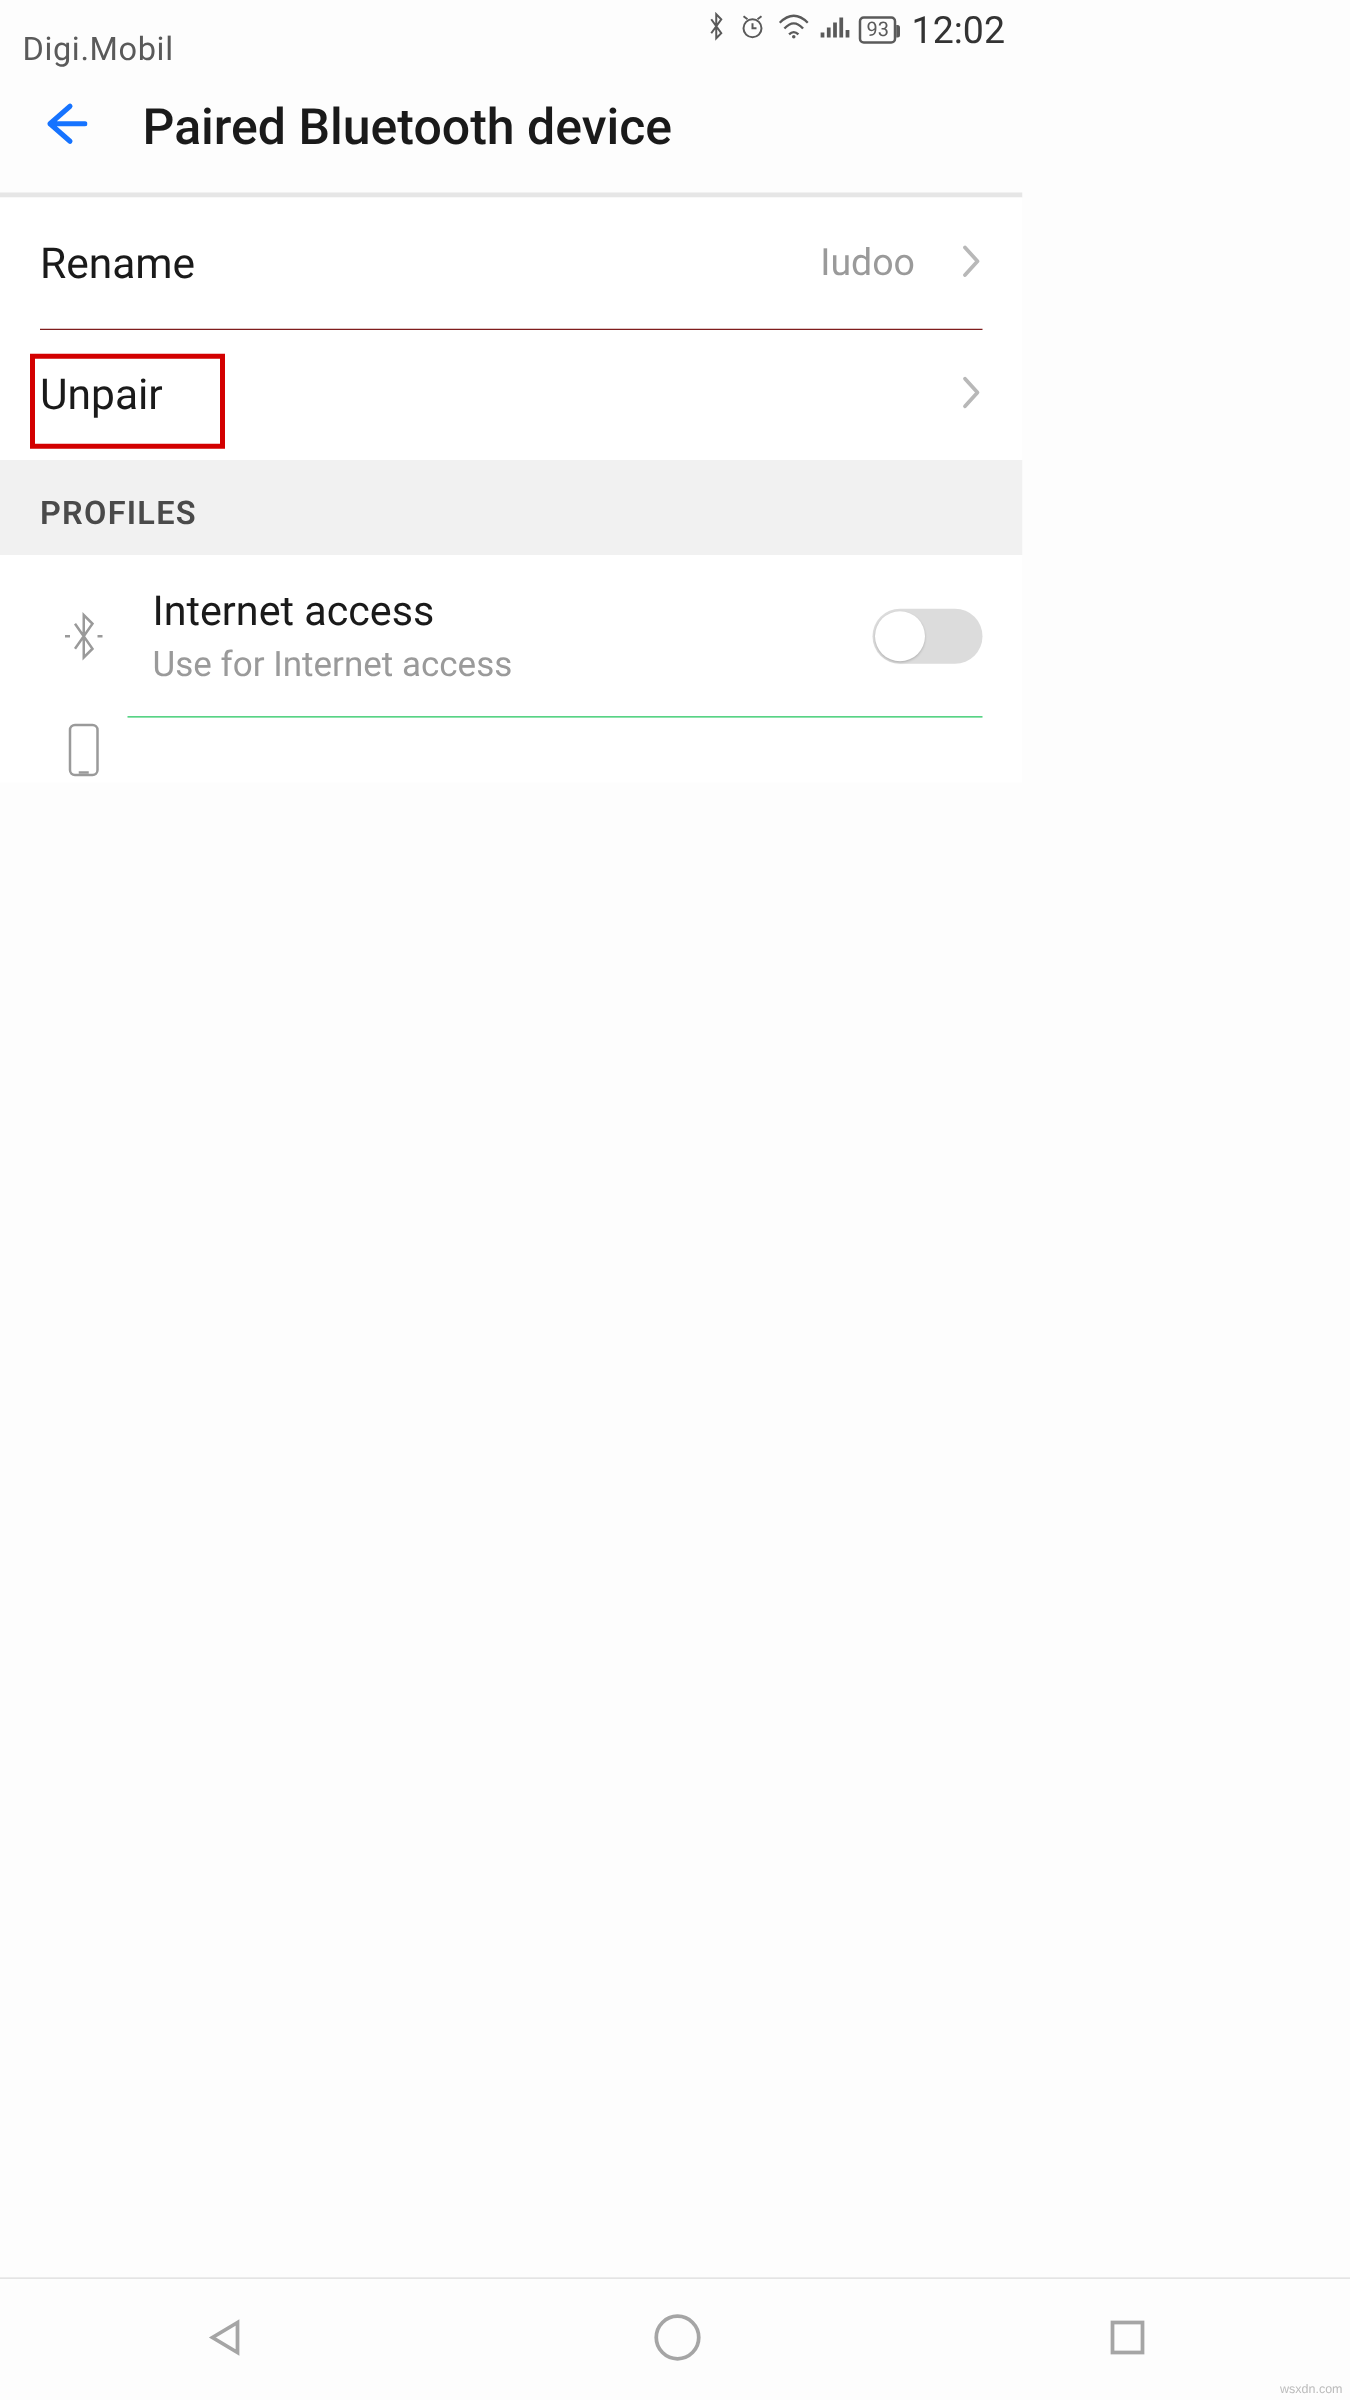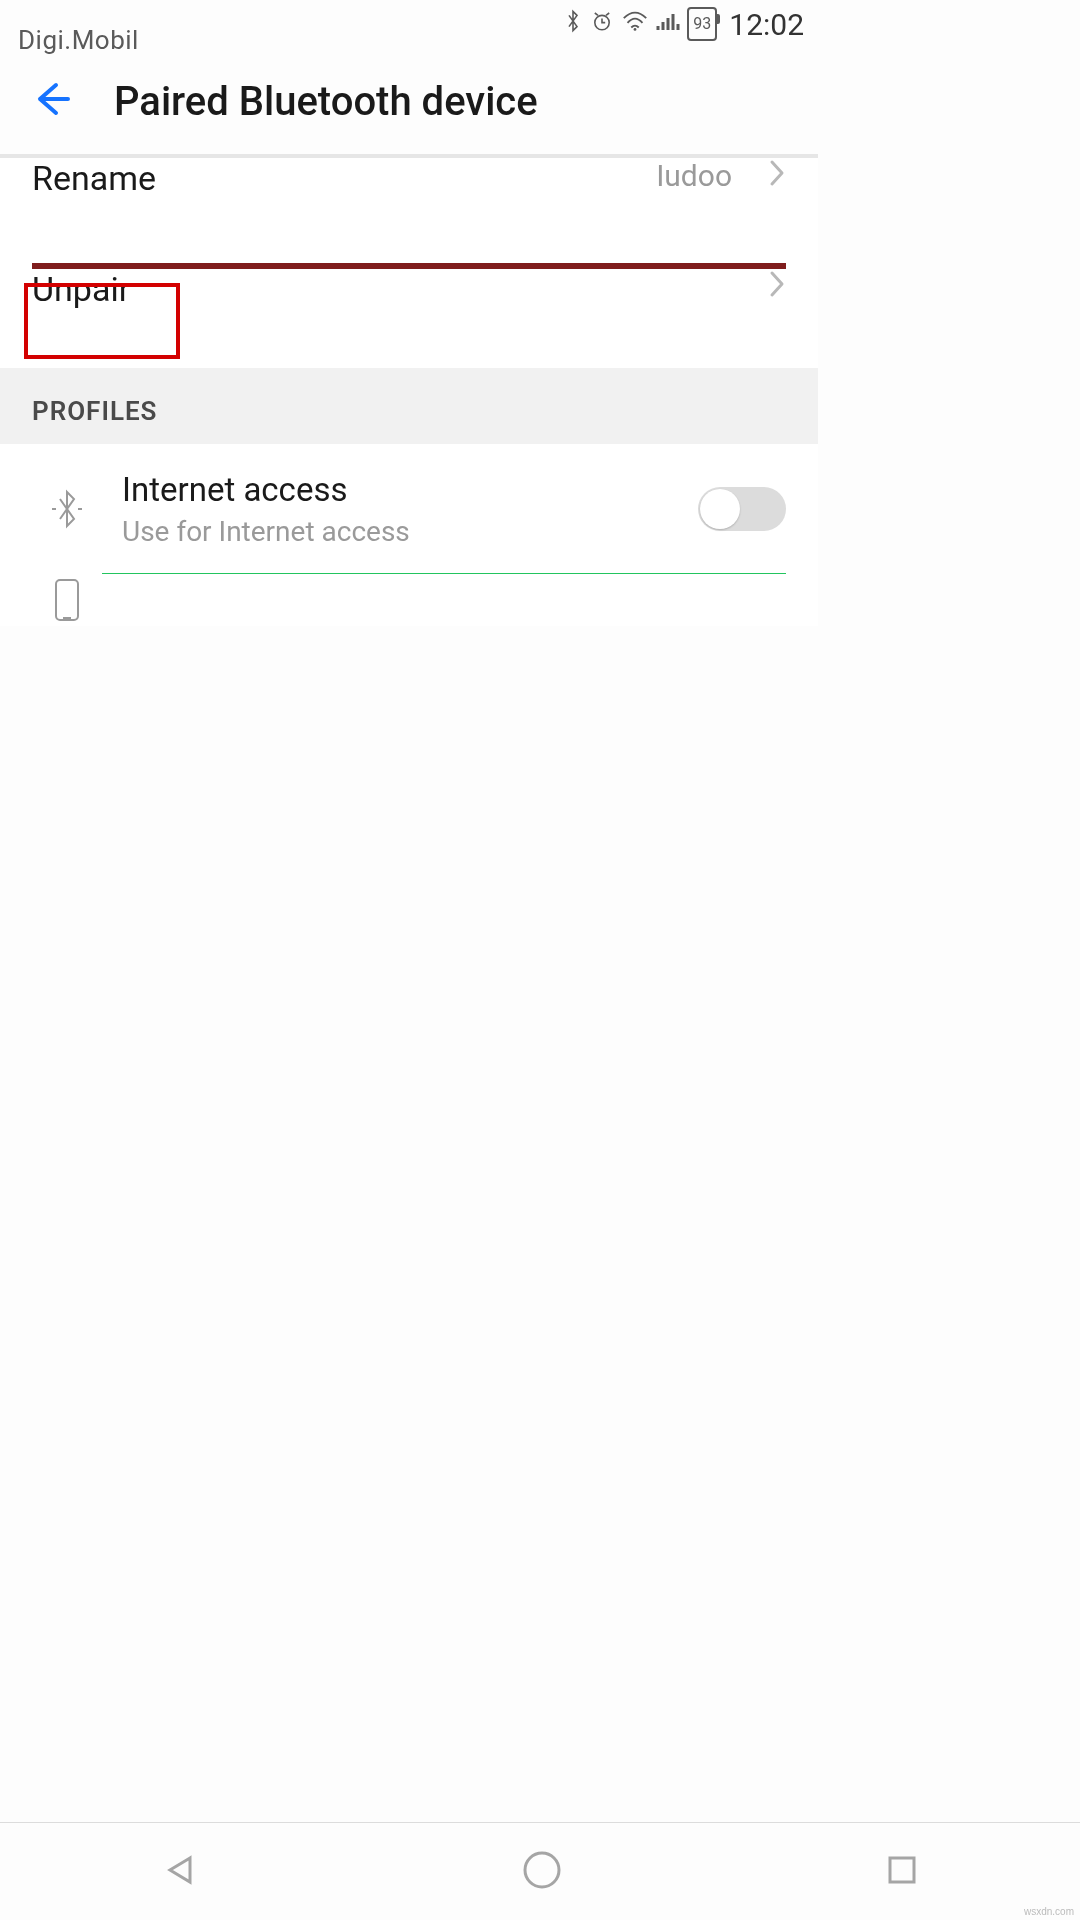--- a/index.html
+++ b/index.html
@@ -21,21 +21,21 @@
       justify-content: space-between;
       font-size: 26px;
       color: #5a5a5a;
     }
     .statusbar-left { font-family: inherit; letter-spacing: .5px; margin-top: 32px; }
     .statusbar-right { display: flex; align-items: center; gap: 6px; }
     .statusbar-right svg { height: 24px; fill: none; stroke: #5a5a5a; stroke-width: 2; }
     .battery-box {
       display: inline-flex; align-items: center;
       border: 2px solid #5a5a5a; border-radius: 4px;
-      padding: 0 4px; height: 34px; font-size: 16px; line-height: 1;
+      padding: 0 4px; height: 22px; font-size: 16px; line-height: 1;
       position: relative;
       text-align: center;
     }
     .battery-box::after {
       content: ""; position: absolute; right: -5px; top: 5px;
       width: 3px; height: 10px; background: #5a5a5a; border-radius: 0 2px 2px 0;
     }
     .clock { font-size: 30px; color: #333; margin-left: 6px; }
 
     
@@ -52,25 +52,25 @@
 
     
     .row {
       display: flex;
       align-items: center;
       min-height: 105px;
       padding: 0 32px;
       background: #fff;
       position: relative;
     }
-    .row + .row .row-inner { border-top: 6px solid #7f1d1d; }
+    .row + .row .row-inner { border-top: 1px solid #7f1d1d; }
     .row-inner {
       flex: 1;
       display: flex;
-      align-items: flex-start;
+      align-items: center;
       min-height: inherit;
       gap: 18px;
     }
     .row-label { font-size: 34px; color:#1a1a1a; flex: 1; }
     .row-value { font-size: 30px; color:#9a9a9a; margin-right: 18px; }
     .chevron svg { stroke:#b8b8b8; stroke-width:3; fill:none; stroke-linecap:round; stroke-linejoin:round; }
 
     .highlight-box {
       position: absolute;
       left: 24px; top: 20px;

